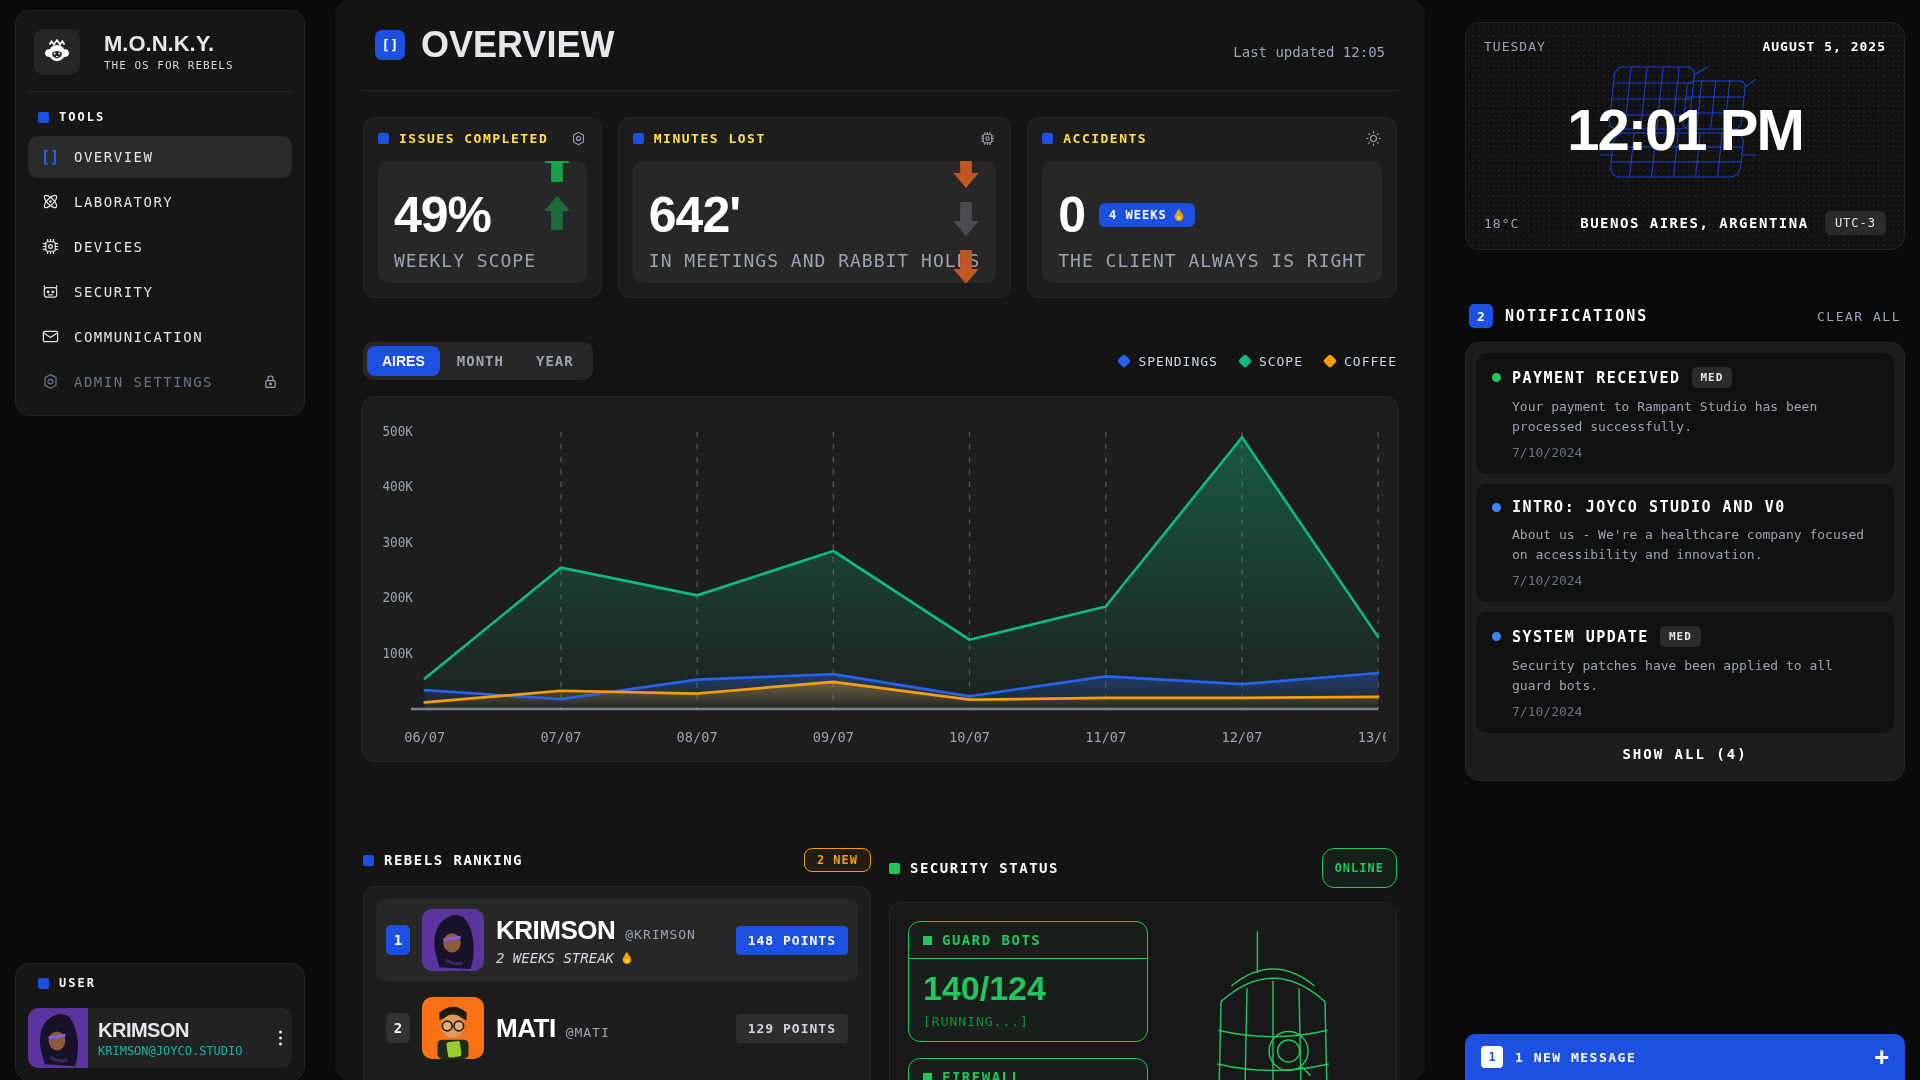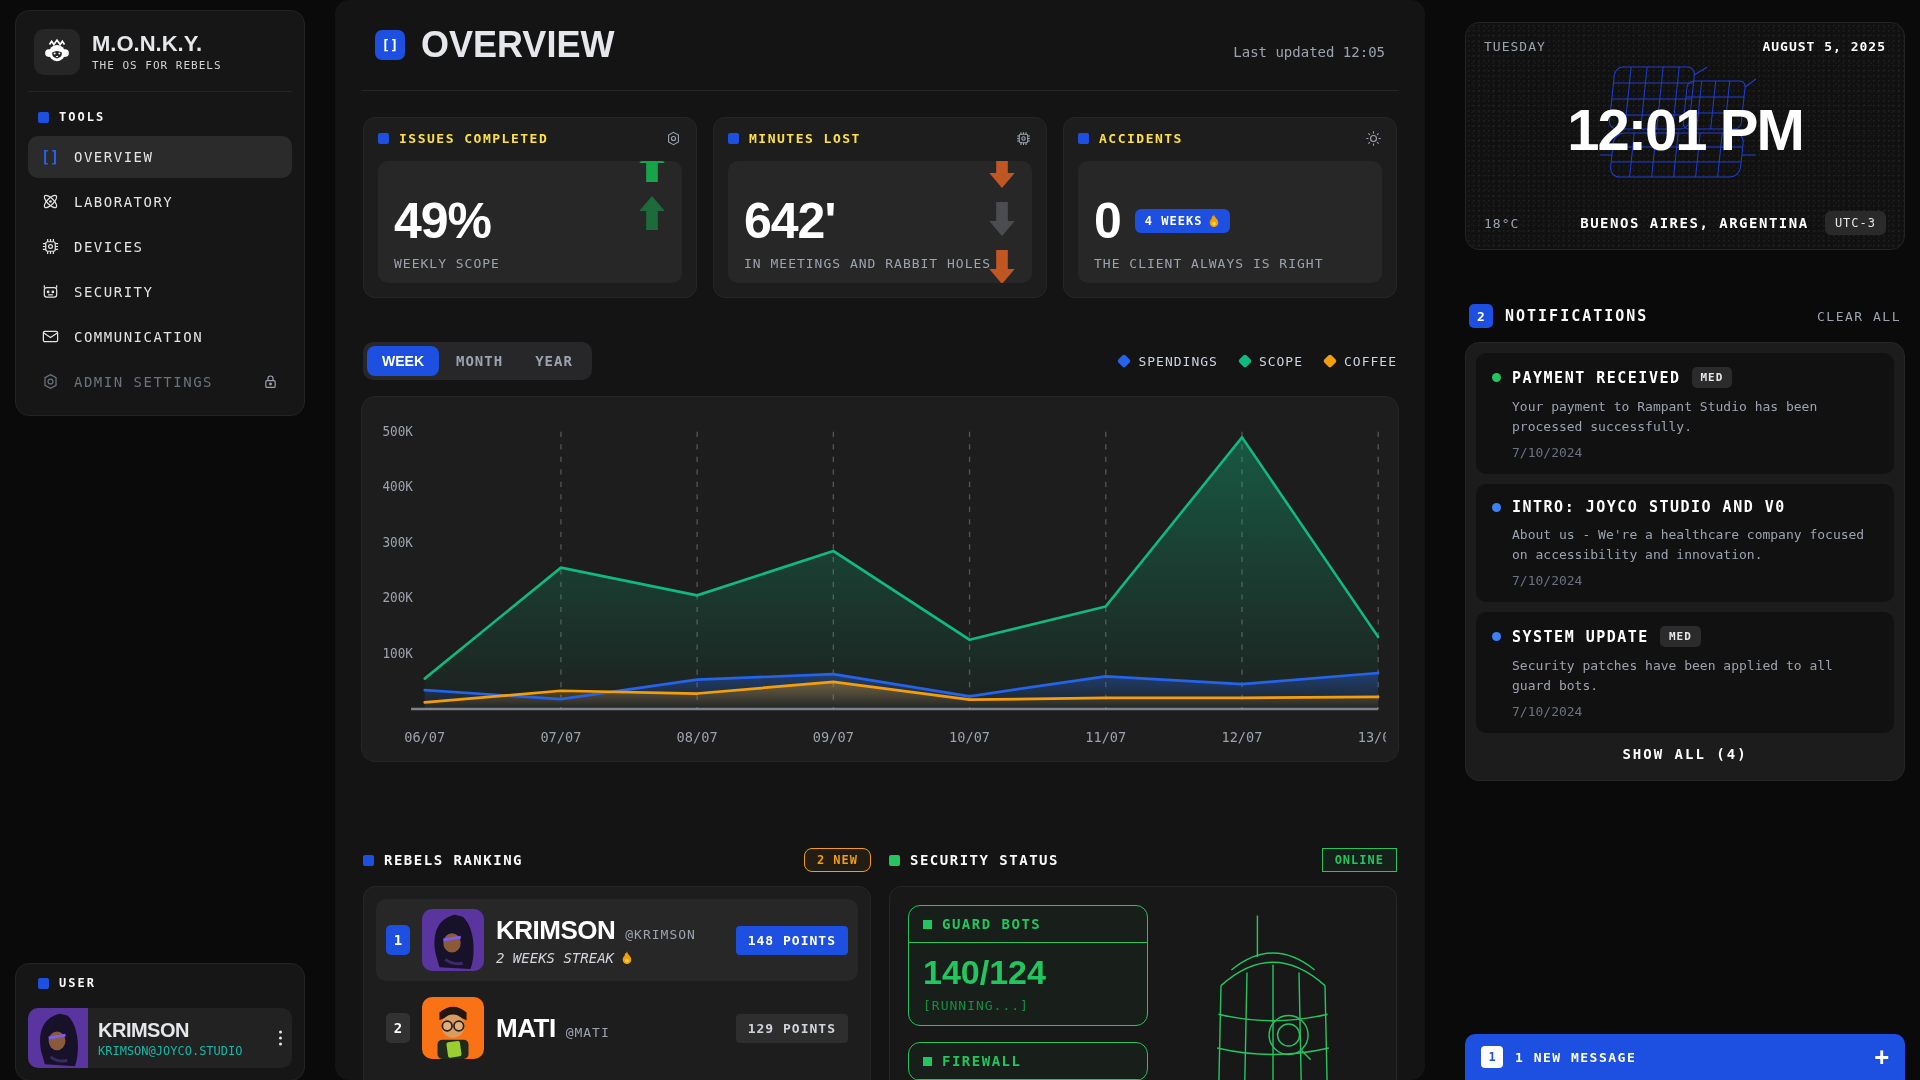--- a/index.html
+++ b/index.html
@@ -4,21 +4,21 @@
 <style>
   * { margin:0; padding:0; box-sizing:border-box; }
   html,body { width:1920px; height:1080px; background:#0a0a0a; overflow:hidden;
               font-family:"DejaVu Sans Mono", monospace; color:#e5e7eb; }
   .mono { font-family:"DejaVu Sans Mono", monospace; }
   .disp { font-family:"Liberation Sans", sans-serif; font-weight:900; letter-spacing:-1px; }
 
   
   .sidebar-card { position:absolute; left:15px; top:10px; width:290px; background:#161616;
                   border:1px solid #232323; border-radius:14px; padding:14px 12px 10px; }
-  .logo-row { display:flex; align-items:center; gap:12px; padding:4px 6px 16px; border-bottom:1px solid #262626; }
+  .logo-row { display:flex; align-items:center; gap:24px; padding:4px 6px 16px; border-bottom:1px solid #262626; }
   .logo-box { width:46px; height:46px; background:#262626; border-radius:10px; display:flex; align-items:center; justify-content:center; }
   .logo-title { font-size:22px; letter-spacing:0; line-height:1; }
   .logo-sub { font-size:11px; color:#d4d4d8; letter-spacing:1px; margin-top:4px; }
   .section-label { display:flex; align-items:center; gap:10px; font-size:12px; letter-spacing:2px;
                    color:#fafafa; font-weight:bold; padding:18px 10px 10px; }
   .blue-sq { width:11px; height:11px; background:#1d4fe1; border-radius:2px; flex:none; }
   .nav-item { display:flex; align-items:center; gap:14px; padding:12px 12px; border-radius:10px;
               font-size:14px; letter-spacing:1.5px; color:#e4e4e7; margin:2px 0; cursor:pointer; }
   .nav-item.active { background:#2b2b2b; }
   .nav-item.disabled { color:#6b7280; }
@@ -46,21 +46,21 @@
   .page-title { font-size:36px; letter-spacing:0; }
   .last-updated { font-size:14px; color:#9ca3af; padding-bottom:6px; }
 
   .stats-row { display:flex; gap:16px; margin-top:26px; padding:0 2px; }
   .stat-card { flex:1; background:#1d1d1d; border:1px solid #262626; border-radius:12px; padding:12px 14px 14px; }
   .stat-head { display:flex; align-items:center; gap:10px; font-size:13px; letter-spacing:1.5px; color:#fde047; font-weight:bold; }
   .stat-gear { margin-left:auto; color:#9ca3af; display:flex; }
   .stat-body { margin-top:14px; background:#272727; border-radius:10px; padding:14px 16px 12px; height:122px;
                position:relative; overflow:hidden; display:flex; flex-direction:column; justify-content:flex-end; }
   .stat-value { font-size:50px; line-height:1; color:#fff; }
-  .stat-caption { font-size:13px; color:#9ca3af; letter-spacing:1px; margin-top:10px; white-space:nowrap; }
+  .stat-caption { font-size:18px; color:#9ca3af; letter-spacing:1px; margin-top:10px; white-space:nowrap; }
   .arrows { position:absolute; right:16px; top:-14px; display:flex; flex-direction:column; gap:12px; }
   .value-row { display:flex; align-items:center; gap:14px; }
   .streak-pill { background:#1d4fe1; color:#fff; font-size:12px; font-weight:bold; letter-spacing:1px;
                  padding:5px 10px; border-radius:6px; display:inline-flex; align-items:center; gap:6px; }
 
   .chart-controls { display:flex; align-items:center; justify-content:space-between; margin-top:44px; padding:0 2px; }
   .tab-group { background:#27272a; border-radius:10px; padding:4px; display:flex; gap:2px; }
   .tab { font-size:14px; font-weight:bold; letter-spacing:1px; color:#9ca3af; padding:7px 15px; border-radius:8px; cursor:pointer; }
   .tab.active { background:#1d4fe1; color:#fff; }
   .legend { display:flex; gap:22px; align-items:center; }
@@ -70,21 +70,21 @@
   .chart-card { margin-top:16px; background:#1d1d1d; border:1px solid #262626; border-radius:14px; padding:16px 12px 4px; height:366px; }
   .chart-card svg { width:100%; height:100%; display:block; }
 
   .bottom-row { display:flex; gap:18px; margin-top:86px; padding:0 2px; height:420px; }
   .panel { flex:1; display:flex; flex-direction:column; }
   .panel-head { display:flex; align-items:center; gap:10px; font-size:14px; letter-spacing:1.5px; color:#fafafa; font-weight:bold; }
   .green-sq { width:11px; height:11px; background:#22c55e; border-radius:2px; flex:none; }
   .badge-outline-orange { margin-left:auto; border:1px solid #f59e0b; color:#f59e0b; font-size:12px; font-weight:bold;
             letter-spacing:1px; padding:4px 12px; border-radius:8px; background:rgba(245,158,11,0.07); }
   .badge-outline-green { margin-left:auto; border:1px solid #22c55e; color:#22c55e; font-size:12px; font-weight:bold;
-            letter-spacing:1px; padding:4px 12px; border-radius:0; background:rgba(34,197,94,0.07); }
+            letter-spacing:1px; padding:12px 12px; border-radius:12px; background:rgba(34,197,94,0.07); }
   .panel-body { margin-top:14px; background:#1d1d1d; border:1px solid #262626; border-radius:12px; padding:12px; flex:1; }
 
   .rank-row { display:flex; align-items:center; gap:12px; padding:10px; border-radius:10px; }
   .rank-row.first { background:#272727; }
   .rank-badge { width:24px; height:30px; border-radius:5px; display:flex; align-items:center; justify-content:center;
                 font-size:14px; font-weight:bold; color:#fff; flex:none; }
   .rank-badge.b1 { background:#1d4fe1; }
   .rank-badge.b2 { background:#323232; }
   .rank-avatar { width:62px; height:62px; border-radius:10px; overflow:hidden; flex:none; }
   .rank-info { flex:1; }
@@ -353,21 +353,21 @@
             </svg>
           </span>
         </div>
         <div class="stat-caption">THE CLIENT ALWAYS IS RIGHT</div>
       </div>
     </div>
   </div>
 
   <div class="chart-controls">
     <div class="tab-group">
-      <div class="tab active disp" style="letter-spacing:0;">WEEK</div>
+      <div class="tab active disp" style="letter-spacing:0;">AIRES</div>
       <div class="tab">MONTH</div>
       <div class="tab">YEAR</div>
     </div>
     <div class="legend">
       <div class="legend-item">
         <span class="diamond" style="background:#2563eb;"></span>
         <span>SPENDINGS</span>
       </div>
       <div class="legend-item">
         <span class="diamond" style="background:#10b981;"></span>

